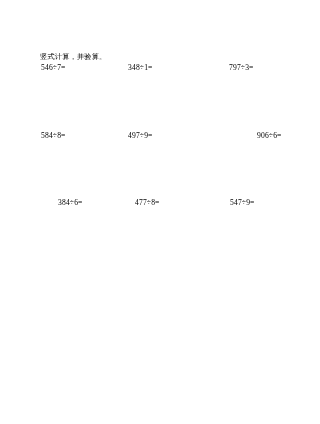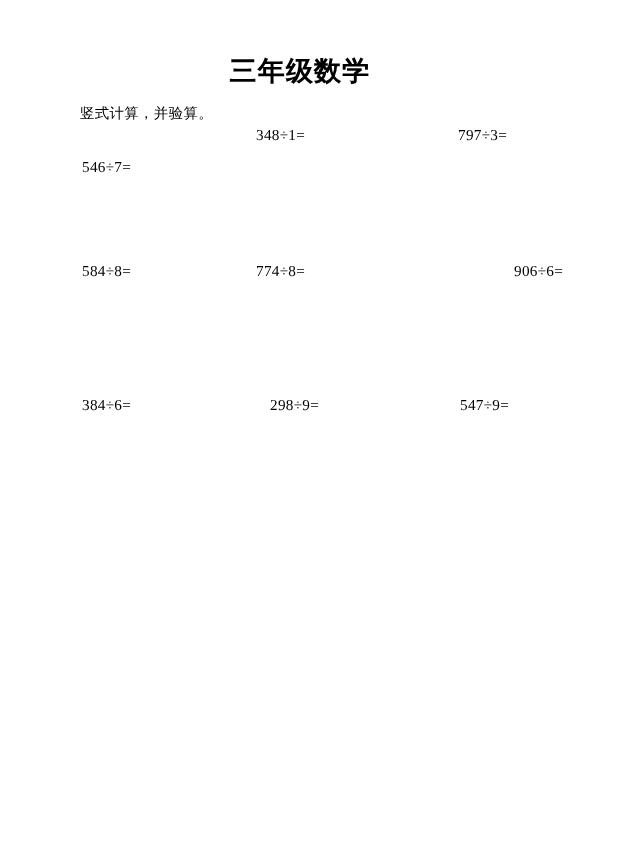--- a/index.html
+++ b/index.html
@@ -73,58 +73,57 @@
   }
 
   
   .col-0 { left: 40px; }
   .col-1 { left: 130px; }
   .col-2 { left: 222px; }
 
   
   .row-1 .col-1 { left: 128px; }
   .row-1 .col-2 { left: 222px; }
-  .row-2 .col-0 { left: 41px; margin-top: 16px; }
+  .row-2 .col-0 { left: 41px; }
   .row-2 .col-1 { left: 128px; }
   .row-2 .col-2 { left: 229px; }
   .row-3 .col-0 { left: 41px; }
   .row-3 .col-1 { left: 128px; }
   .row-3 .col-2 { left: 229px; margin-left: 28px; }
   .row-4 .col-0 { left: 40px; }
   .row-4 .col-1 { left: 128px; }
   .row-4 .col-2 { left: 226px; }
-  .row-5 .col-0 { left: 41px; text-align: right; }
+  .row-5 .col-0 { left: 58px; text-align: right; }
   .row-5 .col-1 { left: 135px; }
   .row-5 .col-2 { left: 230px; }
 </style>
 </head>
 <body>
 
 <div class="page">
 
-  <div class="doc-title">三年级数学</div>
 
   <div class="instruction">竖式计算，并验算。</div>
 
   <div class="problem-grid">
 
 
     <div class="problem-row row-2">
       <div class="problem col-0">546÷7=</div>
       <div class="problem col-1">348÷1=</div>
       <div class="problem col-2">797÷3=</div>
     </div>
 
     <div class="problem-row row-3">
       <div class="problem col-0">584÷8=</div>
-      <div class="problem col-1">774÷8=</div>
+      <div class="problem col-1">497÷9=</div>
       <div class="problem col-2">906÷6=</div>
     </div>
 
 
     <div class="problem-row row-5">
       <div class="problem col-0">384÷6=</div>
-      <div class="problem col-1">298÷9=</div>
+      <div class="problem col-1">477÷8=</div>
       <div class="problem col-2">547÷9=</div>
     </div>
 
   </div>
 </div>
 
 </body></html>

